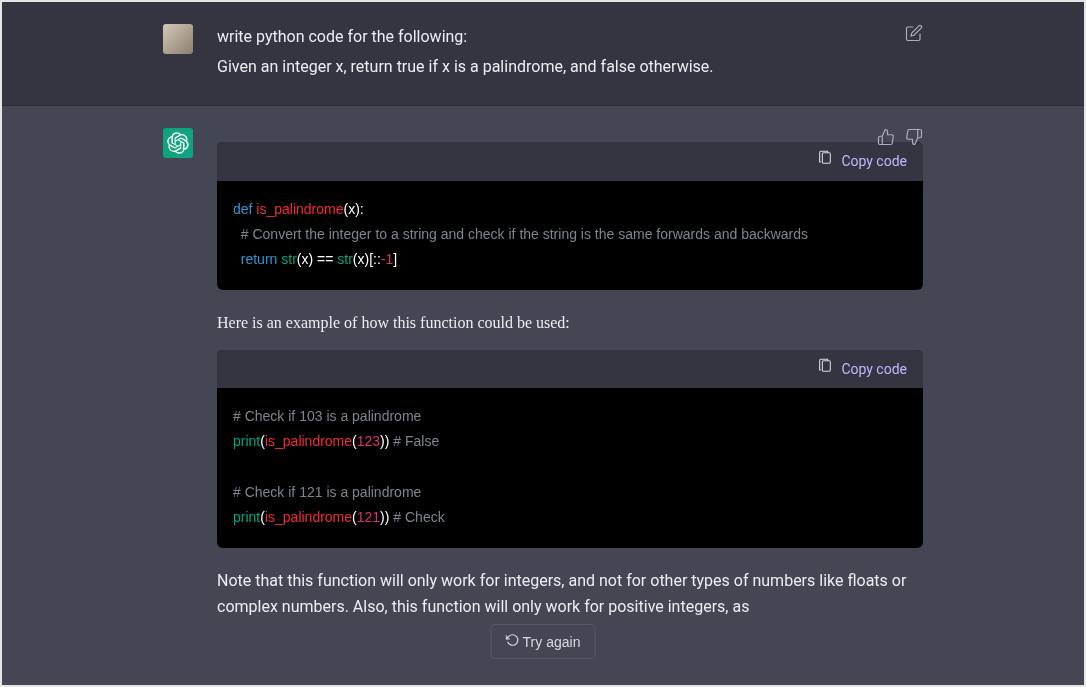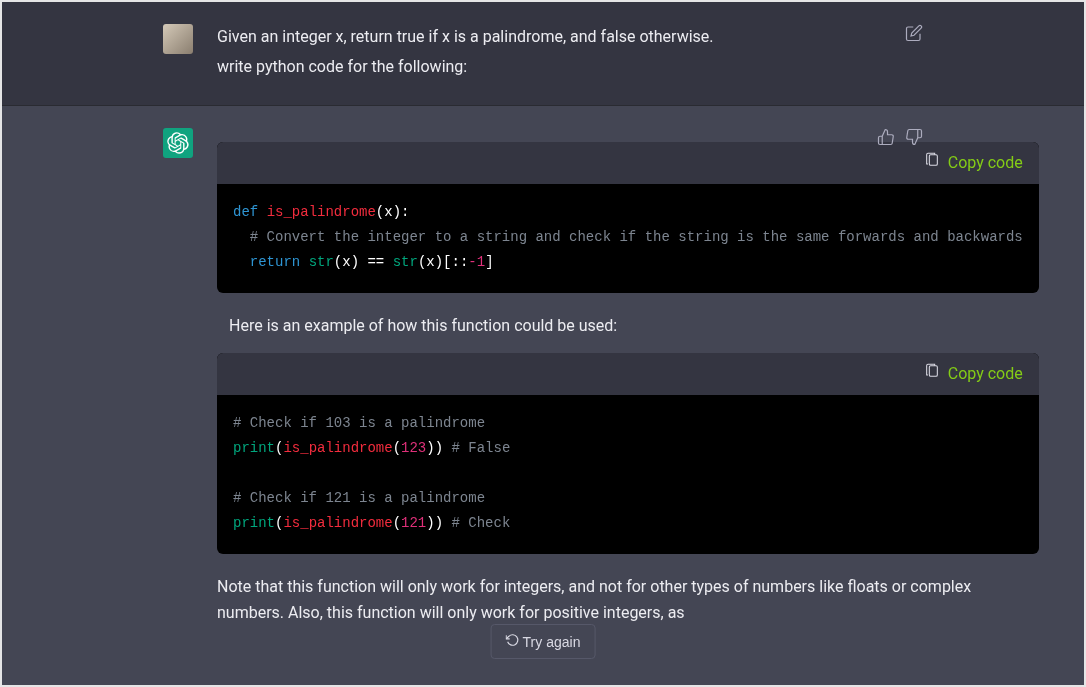--- a/index.html
+++ b/index.html
@@ -43,41 +43,41 @@
   .actions {
     position: absolute;
     right: 10px;
     top: 0;
     display: flex;
     gap: 10px;
     color: #acacbe;
   }
   .icon-btn { cursor: pointer; width: 18px; height: 18px; display: flex; align-items: center; justify-content: center; }
   .icon-btn svg { width: 18px; height: 18px; stroke: #acacbe; fill: none; stroke-width: 1.6; }
-  .para { margin: 18px 12px; }
+  .para { margin: 18px 0; font-family: Liberation Serif, serif; }
   .code-block {
     background: #000;
     border-radius: 6px;
     overflow: hidden;
     margin: 14px 0 20px;
   }
   .code-header {
     background: #343541;
     padding: 8px 16px;
     display: flex;
     justify-content: flex-end;
     align-items: center;
-    font-size: 16px;
-    color: #84cc16;
+    font-size: 14px;
+    color: #c4b5fd;
   }
   .copy-btn { display: flex; align-items: center; gap: 8px; cursor: pointer; }
   .copy-btn svg { width: 16px; height: 16px; stroke: #d9d9e3; fill: none; stroke-width: 1.6; }
   .code-body {
     padding: 16px 16px 18px;
-    font-family: Liberation Mono, monospace;
+    font-family: Liberation Sans, sans-serif;
     font-size: 14px;
     line-height: 1.8;
     white-space: pre;
     color: #fff;
   }
   .tk-kw { color: #2e95d3; }
   .tk-fn { color: #f22c3d; }
   .tk-cm { color: #7d8590; }
   .tk-num { color: #df3079; }
   .tk-op { color: #fff; }
@@ -100,22 +100,22 @@
   }
   .try-again svg { width: 14px; height: 14px; stroke: #d9d9e3; fill: none; stroke-width: 2; }
 </style>
 </head>
 <body>
 
 <div class="message user">
   <div class="message-inner">
     <div class="avatar user-av"></div>
     <div class="content">
+      <p>write python code for the following:</p>
       <p>Given an integer x, return true if x is a palindrome, and false otherwise.</p>
-      <p>write python code for the following:</p>
     </div>
     <div class="actions">
       <span class="icon-btn">
         <svg viewBox="0 0 24 24">
             <path d="M11 4H4a2 2 0 0 0-2 2v14a2 2 0 0 0 2 2h14a2 2 0 0 0 2-2v-7"></path>
             <path d="M18.5 2.5a2.121 2.121 0 0 1 3 3L12 15l-4 1 1-4 9.5-9.5z"></path>
           </svg>
       </span>
     </div>
   </div>

